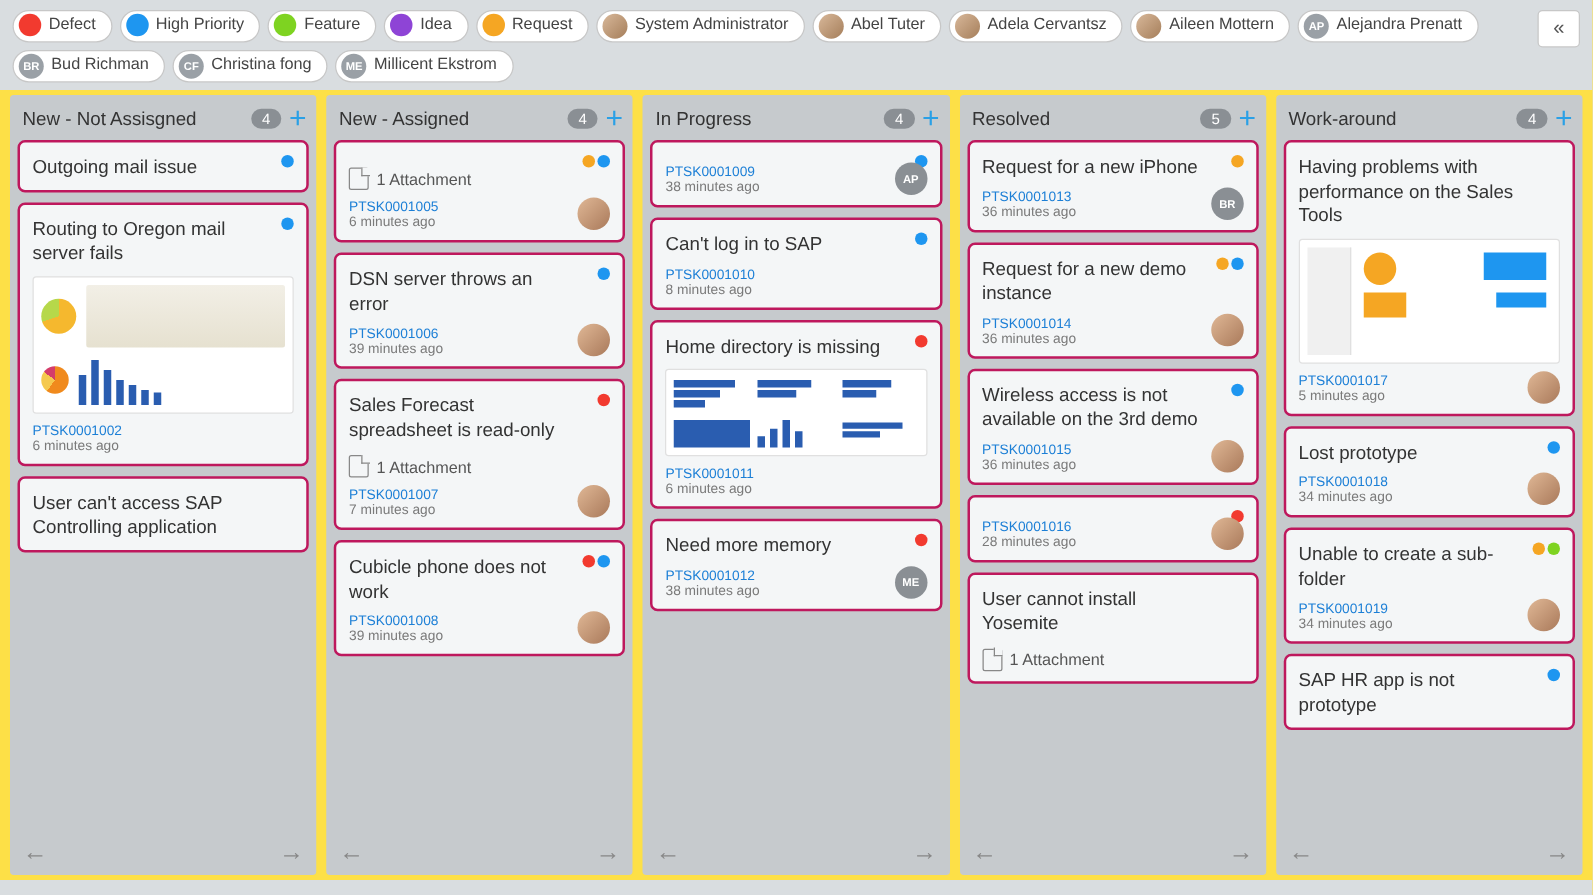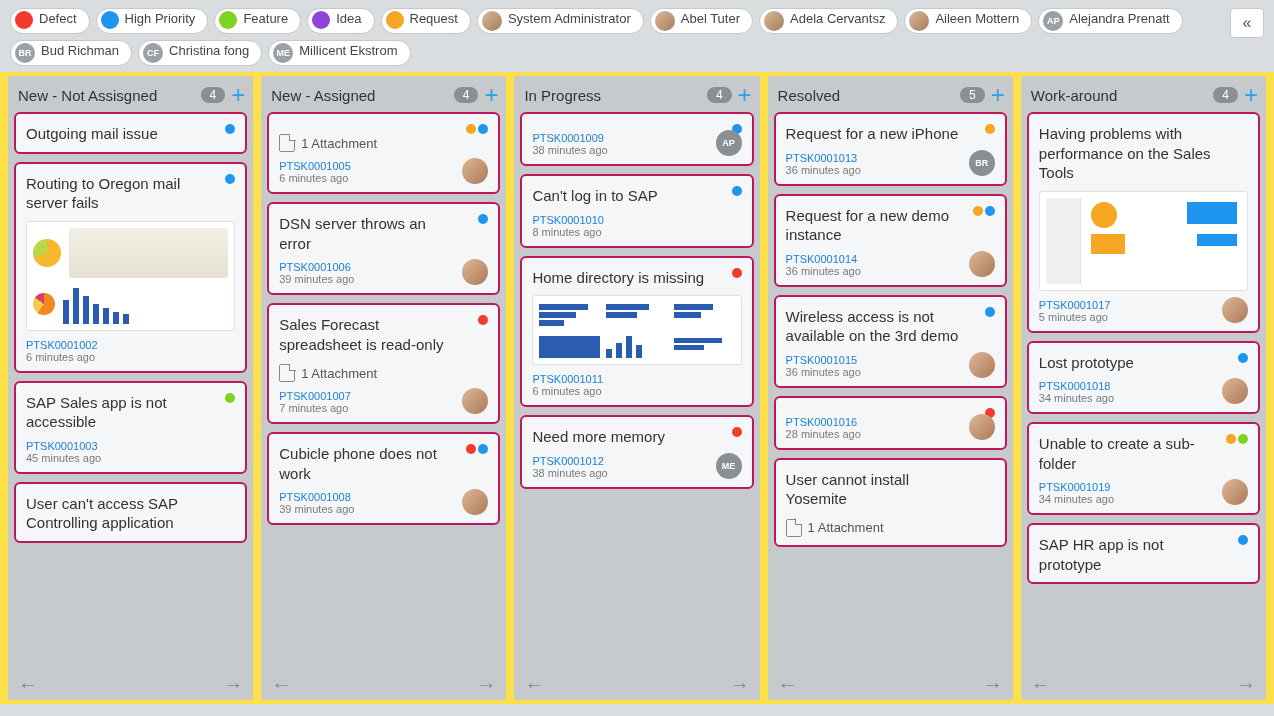--- a/index.html
+++ b/index.html
@@ -241,30 +241,20 @@
                 <span style="height:25%"></span>
               </div>
             </div>
           </div>
           <div class="card-meta">
             <div class="card-id">PTSK0001002</div>
             <div class="card-time">6 minutes ago</div>
           </div>
         </div>
         <div class="card">
-          <div class="card-title">SAP Sales app is not accessible</div>
-          <div class="card-dots">
-            <span style="background:#7ed321"></span>
-          </div>
-          <div class="card-meta">
-            <div class="card-id">PTSK0001003</div>
-            <div class="card-time">45 minutes ago</div>
-          </div>
-        </div>
-        <div class="card">
           <div class="card-title">User can't access SAP Controlling application</div>
         </div>
       </div>
       <div class="col-footer">
         <span>←</span>
         <span>→</span>
       </div>
     </div>
     <div class="column">
       <div class="col-header">

